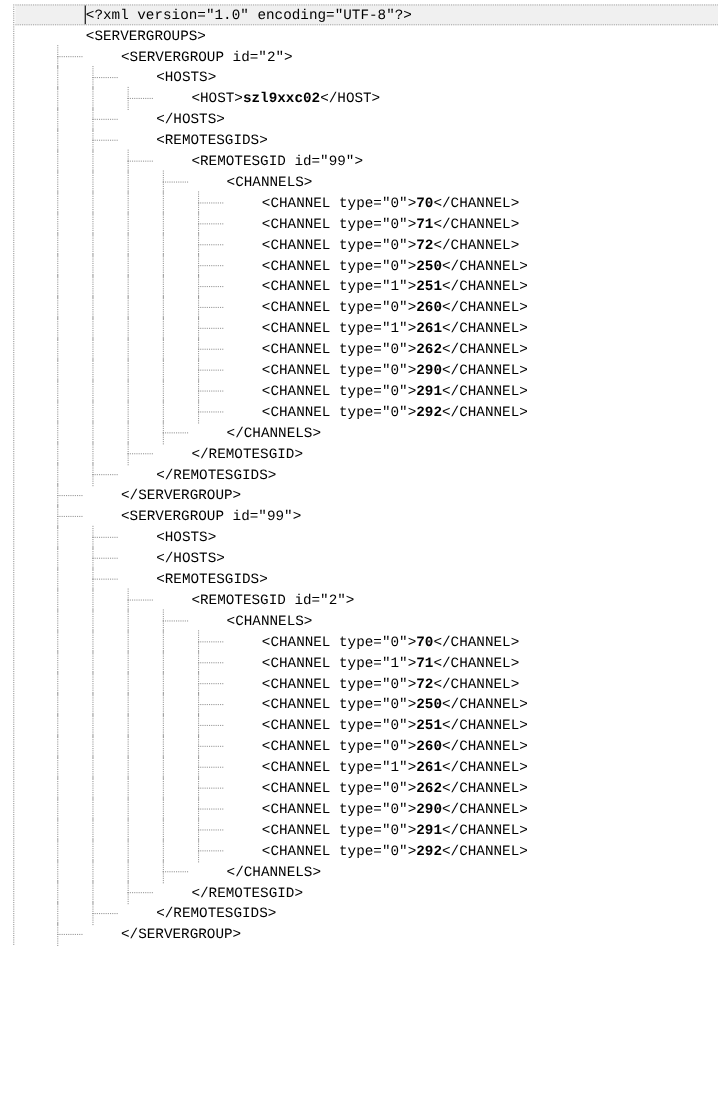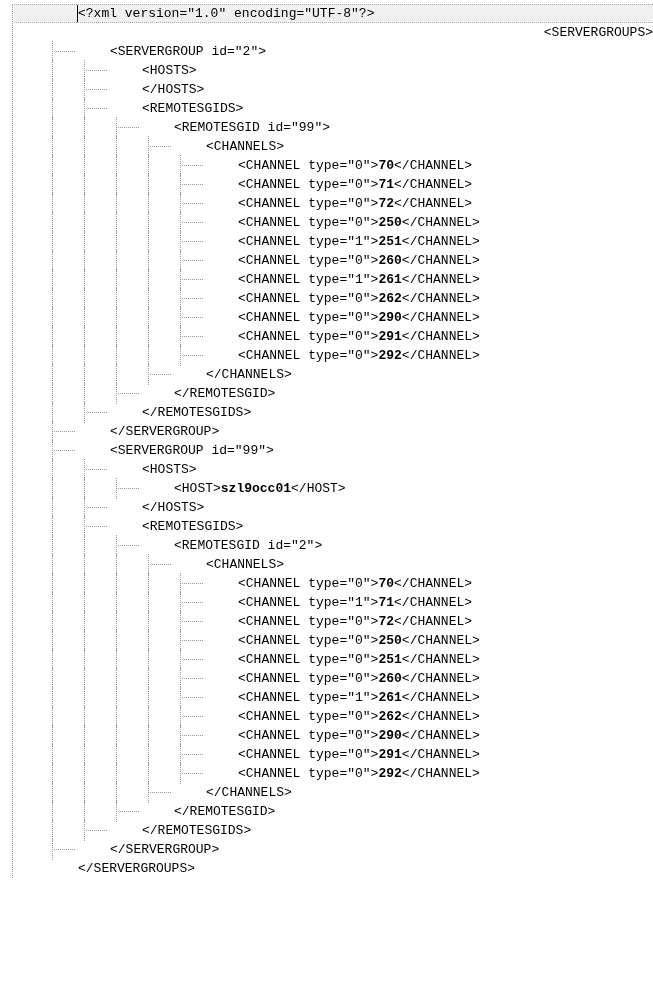--- a/index.html
+++ b/index.html
@@ -58,23 +58,24 @@
     left: var(--gx);
   }
   b { font-weight: bold; }
 </style>
 </head>
 <body>
 
 <div class="code-container">
   <div class="guide-area" id="render">
       <div class="header-line" style="padding-left: 64px;"><span class="cursor"></span><span>&lt;?xml version="1.0" encoding="UTF-8"?&gt;</span></div>
-      <div class="line" style="padding-left: 64px; text-align: right;"><span>&lt;SERVERGROUPS&gt;</span></div>
+      <div class="line" style="padding-left: 64px;"><span>&lt;SERVERGROUPS&gt;</span></div>
       <div class="line" style="padding-left: 96px;"><span class="guide" style="left: 38px;"></span><span class="guide h" style="left: 38px; width: 22px;"></span><span>&lt;SERVERGROUP id="2"&gt;</span></div>
       <div class="line" style="padding-left: 128px;"><span class="guide" style="left: 38px;"></span><span class="guide" style="left: 70px;"></span><span class="guide h" style="left: 70px; width: 22px;"></span><span>&lt;HOSTS&gt;</span></div>
+      <div class="line" style="padding-left: 160px;"><span class="guide" style="left: 38px;"></span><span class="guide" style="left: 70px;"></span><span class="guide" style="left: 102px;"></span><span class="guide h" style="left: 102px; width: 22px;"></span><span>&lt;HOST&gt;<b>szl9xxc02</b>&lt;/HOST&gt;</span></div>
       <div class="line" style="padding-left: 128px;"><span class="guide" style="left: 38px;"></span><span class="guide" style="left: 70px;"></span><span class="guide h" style="left: 70px; width: 22px;"></span><span>&lt;/HOSTS&gt;</span></div>
       <div class="line" style="padding-left: 128px;"><span class="guide" style="left: 38px;"></span><span class="guide" style="left: 70px;"></span><span class="guide h" style="left: 70px; width: 22px;"></span><span>&lt;REMOTESGIDS&gt;</span></div>
       <div class="line" style="padding-left: 160px;"><span class="guide" style="left: 38px;"></span><span class="guide" style="left: 70px;"></span><span class="guide" style="left: 102px;"></span><span class="guide h" style="left: 102px; width: 22px;"></span><span>&lt;REMOTESGID id="99"&gt;</span></div>
       <div class="line" style="padding-left: 192px;"><span class="guide" style="left: 38px;"></span><span class="guide" style="left: 70px;"></span><span class="guide" style="left: 102px;"></span><span class="guide" style="left: 134px;"></span><span class="guide h" style="left: 134px; width: 22px;"></span><span>&lt;CHANNELS&gt;</span></div>
       <div class="line" style="padding-left: 224px;"><span class="guide" style="left: 38px;"></span><span class="guide" style="left: 70px;"></span><span class="guide" style="left: 102px;"></span><span class="guide" style="left: 134px;"></span><span class="guide" style="left: 166px;"></span><span class="guide h" style="left: 166px; width: 22px;"></span><span>&lt;CHANNEL type="0"&gt;<b>70</b>&lt;/CHANNEL&gt;</span></div>
       <div class="line" style="padding-left: 224px;"><span class="guide" style="left: 38px;"></span><span class="guide" style="left: 70px;"></span><span class="guide" style="left: 102px;"></span><span class="guide" style="left: 134px;"></span><span class="guide" style="left: 166px;"></span><span class="guide h" style="left: 166px; width: 22px;"></span><span>&lt;CHANNEL type="0"&gt;<b>71</b>&lt;/CHANNEL&gt;</span></div>
       <div class="line" style="padding-left: 224px;"><span class="guide" style="left: 38px;"></span><span class="guide" style="left: 70px;"></span><span class="guide" style="left: 102px;"></span><span class="guide" style="left: 134px;"></span><span class="guide" style="left: 166px;"></span><span class="guide h" style="left: 166px; width: 22px;"></span><span>&lt;CHANNEL type="0"&gt;<b>72</b>&lt;/CHANNEL&gt;</span></div>
       <div class="line" style="padding-left: 224px;"><span class="guide" style="left: 38px;"></span><span class="guide" style="left: 70px;"></span><span class="guide" style="left: 102px;"></span><span class="guide" style="left: 134px;"></span><span class="guide" style="left: 166px;"></span><span class="guide h" style="left: 166px; width: 22px;"></span><span>&lt;CHANNEL type="0"&gt;<b>250</b>&lt;/CHANNEL&gt;</span></div>
       <div class="line" style="padding-left: 224px;"><span class="guide" style="left: 38px;"></span><span class="guide" style="left: 70px;"></span><span class="guide" style="left: 102px;"></span><span class="guide" style="left: 134px;"></span><span class="guide" style="left: 166px;"></span><span class="guide h" style="left: 166px; width: 22px;"></span><span>&lt;CHANNEL type="1"&gt;<b>251</b>&lt;/CHANNEL&gt;</span></div>
       <div class="line" style="padding-left: 224px;"><span class="guide" style="left: 38px;"></span><span class="guide" style="left: 70px;"></span><span class="guide" style="left: 102px;"></span><span class="guide" style="left: 134px;"></span><span class="guide" style="left: 166px;"></span><span class="guide h" style="left: 166px; width: 22px;"></span><span>&lt;CHANNEL type="0"&gt;<b>260</b>&lt;/CHANNEL&gt;</span></div>
@@ -82,35 +83,33 @@
       <div class="line" style="padding-left: 224px;"><span class="guide" style="left: 38px;"></span><span class="guide" style="left: 70px;"></span><span class="guide" style="left: 102px;"></span><span class="guide" style="left: 134px;"></span><span class="guide" style="left: 166px;"></span><span class="guide h" style="left: 166px; width: 22px;"></span><span>&lt;CHANNEL type="0"&gt;<b>262</b>&lt;/CHANNEL&gt;</span></div>
       <div class="line" style="padding-left: 224px;"><span class="guide" style="left: 38px;"></span><span class="guide" style="left: 70px;"></span><span class="guide" style="left: 102px;"></span><span class="guide" style="left: 134px;"></span><span class="guide" style="left: 166px;"></span><span class="guide h" style="left: 166px; width: 22px;"></span><span>&lt;CHANNEL type="0"&gt;<b>290</b>&lt;/CHANNEL&gt;</span></div>
       <div class="line" style="padding-left: 224px;"><span class="guide" style="left: 38px;"></span><span class="guide" style="left: 70px;"></span><span class="guide" style="left: 102px;"></span><span class="guide" style="left: 134px;"></span><span class="guide" style="left: 166px;"></span><span class="guide h" style="left: 166px; width: 22px;"></span><span>&lt;CHANNEL type="0"&gt;<b>291</b>&lt;/CHANNEL&gt;</span></div>
       <div class="line" style="padding-left: 224px;"><span class="guide" style="left: 38px;"></span><span class="guide" style="left: 70px;"></span><span class="guide" style="left: 102px;"></span><span class="guide" style="left: 134px;"></span><span class="guide" style="left: 166px;"></span><span class="guide h" style="left: 166px; width: 22px;"></span><span>&lt;CHANNEL type="0"&gt;<b>292</b>&lt;/CHANNEL&gt;</span></div>
       <div class="line" style="padding-left: 192px;"><span class="guide" style="left: 38px;"></span><span class="guide" style="left: 70px;"></span><span class="guide" style="left: 102px;"></span><span class="guide" style="left: 134px;"></span><span class="guide h" style="left: 134px; width: 22px;"></span><span>&lt;/CHANNELS&gt;</span></div>
       <div class="line" style="padding-left: 160px;"><span class="guide" style="left: 38px;"></span><span class="guide" style="left: 70px;"></span><span class="guide" style="left: 102px;"></span><span class="guide h" style="left: 102px; width: 22px;"></span><span>&lt;/REMOTESGID&gt;</span></div>
       <div class="line" style="padding-left: 128px;"><span class="guide" style="left: 38px;"></span><span class="guide" style="left: 70px;"></span><span class="guide h" style="left: 70px; width: 22px;"></span><span>&lt;/REMOTESGIDS&gt;</span></div>
       <div class="line" style="padding-left: 96px;"><span class="guide" style="left: 38px;"></span><span class="guide h" style="left: 38px; width: 22px;"></span><span>&lt;/SERVERGROUP&gt;</span></div>
       <div class="line" style="padding-left: 96px;"><span class="guide" style="left: 38px;"></span><span class="guide h" style="left: 38px; width: 22px;"></span><span>&lt;SERVERGROUP id="99"&gt;</span></div>
       <div class="line" style="padding-left: 128px;"><span class="guide" style="left: 38px;"></span><span class="guide" style="left: 70px;"></span><span class="guide h" style="left: 70px; width: 22px;"></span><span>&lt;HOSTS&gt;</span></div>
-      <div class="line" style="padding-left: 160px;"><span class="guide" style="left: 38px;"></span><span class="guide" style="left: 70px;"></span><span class="guide" style="left: 102px;"></span><span class="guide h" style="left: 102px; width: 22px;"></span><span>&lt;HOST&gt;<b>szl9occ01</b>&lt;/HOST&gt;</span></div>
       <div class="line" style="padding-left: 128px;"><span class="guide" style="left: 38px;"></span><span class="guide" style="left: 70px;"></span><span class="guide h" style="left: 70px; width: 22px;"></span><span>&lt;/HOSTS&gt;</span></div>
       <div class="line" style="padding-left: 128px;"><span class="guide" style="left: 38px;"></span><span class="guide" style="left: 70px;"></span><span class="guide h" style="left: 70px; width: 22px;"></span><span>&lt;REMOTESGIDS&gt;</span></div>
       <div class="line" style="padding-left: 160px;"><span class="guide" style="left: 38px;"></span><span class="guide" style="left: 70px;"></span><span class="guide" style="left: 102px;"></span><span class="guide h" style="left: 102px; width: 22px;"></span><span>&lt;REMOTESGID id="2"&gt;</span></div>
       <div class="line" style="padding-left: 192px;"><span class="guide" style="left: 38px;"></span><span class="guide" style="left: 70px;"></span><span class="guide" style="left: 102px;"></span><span class="guide" style="left: 134px;"></span><span class="guide h" style="left: 134px; width: 22px;"></span><span>&lt;CHANNELS&gt;</span></div>
       <div class="line" style="padding-left: 224px;"><span class="guide" style="left: 38px;"></span><span class="guide" style="left: 70px;"></span><span class="guide" style="left: 102px;"></span><span class="guide" style="left: 134px;"></span><span class="guide" style="left: 166px;"></span><span class="guide h" style="left: 166px; width: 22px;"></span><span>&lt;CHANNEL type="0"&gt;<b>70</b>&lt;/CHANNEL&gt;</span></div>
       <div class="line" style="padding-left: 224px;"><span class="guide" style="left: 38px;"></span><span class="guide" style="left: 70px;"></span><span class="guide" style="left: 102px;"></span><span class="guide" style="left: 134px;"></span><span class="guide" style="left: 166px;"></span><span class="guide h" style="left: 166px; width: 22px;"></span><span>&lt;CHANNEL type="1"&gt;<b>71</b>&lt;/CHANNEL&gt;</span></div>
       <div class="line" style="padding-left: 224px;"><span class="guide" style="left: 38px;"></span><span class="guide" style="left: 70px;"></span><span class="guide" style="left: 102px;"></span><span class="guide" style="left: 134px;"></span><span class="guide" style="left: 166px;"></span><span class="guide h" style="left: 166px; width: 22px;"></span><span>&lt;CHANNEL type="0"&gt;<b>72</b>&lt;/CHANNEL&gt;</span></div>
       <div class="line" style="padding-left: 224px;"><span class="guide" style="left: 38px;"></span><span class="guide" style="left: 70px;"></span><span class="guide" style="left: 102px;"></span><span class="guide" style="left: 134px;"></span><span class="guide" style="left: 166px;"></span><span class="guide h" style="left: 166px; width: 22px;"></span><span>&lt;CHANNEL type="0"&gt;<b>250</b>&lt;/CHANNEL&gt;</span></div>
       <div class="line" style="padding-left: 224px;"><span class="guide" style="left: 38px;"></span><span class="guide" style="left: 70px;"></span><span class="guide" style="left: 102px;"></span><span class="guide" style="left: 134px;"></span><span class="guide" style="left: 166px;"></span><span class="guide h" style="left: 166px; width: 22px;"></span><span>&lt;CHANNEL type="0"&gt;<b>251</b>&lt;/CHANNEL&gt;</span></div>
       <div class="line" style="padding-left: 224px;"><span class="guide" style="left: 38px;"></span><span class="guide" style="left: 70px;"></span><span class="guide" style="left: 102px;"></span><span class="guide" style="left: 134px;"></span><span class="guide" style="left: 166px;"></span><span class="guide h" style="left: 166px; width: 22px;"></span><span>&lt;CHANNEL type="0"&gt;<b>260</b>&lt;/CHANNEL&gt;</span></div>
       <div class="line" style="padding-left: 224px;"><span class="guide" style="left: 38px;"></span><span class="guide" style="left: 70px;"></span><span class="guide" style="left: 102px;"></span><span class="guide" style="left: 134px;"></span><span class="guide" style="left: 166px;"></span><span class="guide h" style="left: 166px; width: 22px;"></span><span>&lt;CHANNEL type="1"&gt;<b>261</b>&lt;/CHANNEL&gt;</span></div>
       <div class="line" style="padding-left: 224px;"><span class="guide" style="left: 38px;"></span><span class="guide" style="left: 70px;"></span><span class="guide" style="left: 102px;"></span><span class="guide" style="left: 134px;"></span><span class="guide" style="left: 166px;"></span><span class="guide h" style="left: 166px; width: 22px;"></span><span>&lt;CHANNEL type="0"&gt;<b>262</b>&lt;/CHANNEL&gt;</span></div>
       <div class="line" style="padding-left: 224px;"><span class="guide" style="left: 38px;"></span><span class="guide" style="left: 70px;"></span><span class="guide" style="left: 102px;"></span><span class="guide" style="left: 134px;"></span><span class="guide" style="left: 166px;"></span><span class="guide h" style="left: 166px; width: 22px;"></span><span>&lt;CHANNEL type="0"&gt;<b>290</b>&lt;/CHANNEL&gt;</span></div>
       <div class="line" style="padding-left: 224px;"><span class="guide" style="left: 38px;"></span><span class="guide" style="left: 70px;"></span><span class="guide" style="left: 102px;"></span><span class="guide" style="left: 134px;"></span><span class="guide" style="left: 166px;"></span><span class="guide h" style="left: 166px; width: 22px;"></span><span>&lt;CHANNEL type="0"&gt;<b>291</b>&lt;/CHANNEL&gt;</span></div>
       <div class="line" style="padding-left: 224px;"><span class="guide" style="left: 38px;"></span><span class="guide" style="left: 70px;"></span><span class="guide" style="left: 102px;"></span><span class="guide" style="left: 134px;"></span><span class="guide" style="left: 166px;"></span><span class="guide h" style="left: 166px; width: 22px;"></span><span>&lt;CHANNEL type="0"&gt;<b>292</b>&lt;/CHANNEL&gt;</span></div>
       <div class="line" style="padding-left: 192px;"><span class="guide" style="left: 38px;"></span><span class="guide" style="left: 70px;"></span><span class="guide" style="left: 102px;"></span><span class="guide" style="left: 134px;"></span><span class="guide h" style="left: 134px; width: 22px;"></span><span>&lt;/CHANNELS&gt;</span></div>
       <div class="line" style="padding-left: 160px;"><span class="guide" style="left: 38px;"></span><span class="guide" style="left: 70px;"></span><span class="guide" style="left: 102px;"></span><span class="guide h" style="left: 102px; width: 22px;"></span><span>&lt;/REMOTESGID&gt;</span></div>
       <div class="line" style="padding-left: 128px;"><span class="guide" style="left: 38px;"></span><span class="guide" style="left: 70px;"></span><span class="guide h" style="left: 70px; width: 22px;"></span><span>&lt;/REMOTESGIDS&gt;</span></div>
       <div class="line" style="padding-left: 96px;"><span class="guide" style="left: 38px;"></span><span class="guide h" style="left: 38px; width: 22px;"></span><span>&lt;/SERVERGROUP&gt;</span></div>
-      <div class="line" style="padding-left: 64px;"><span>&lt;/SERVERGROUPS&gt;</span></div>
     </div>
 </div>
 
 </body></html>

